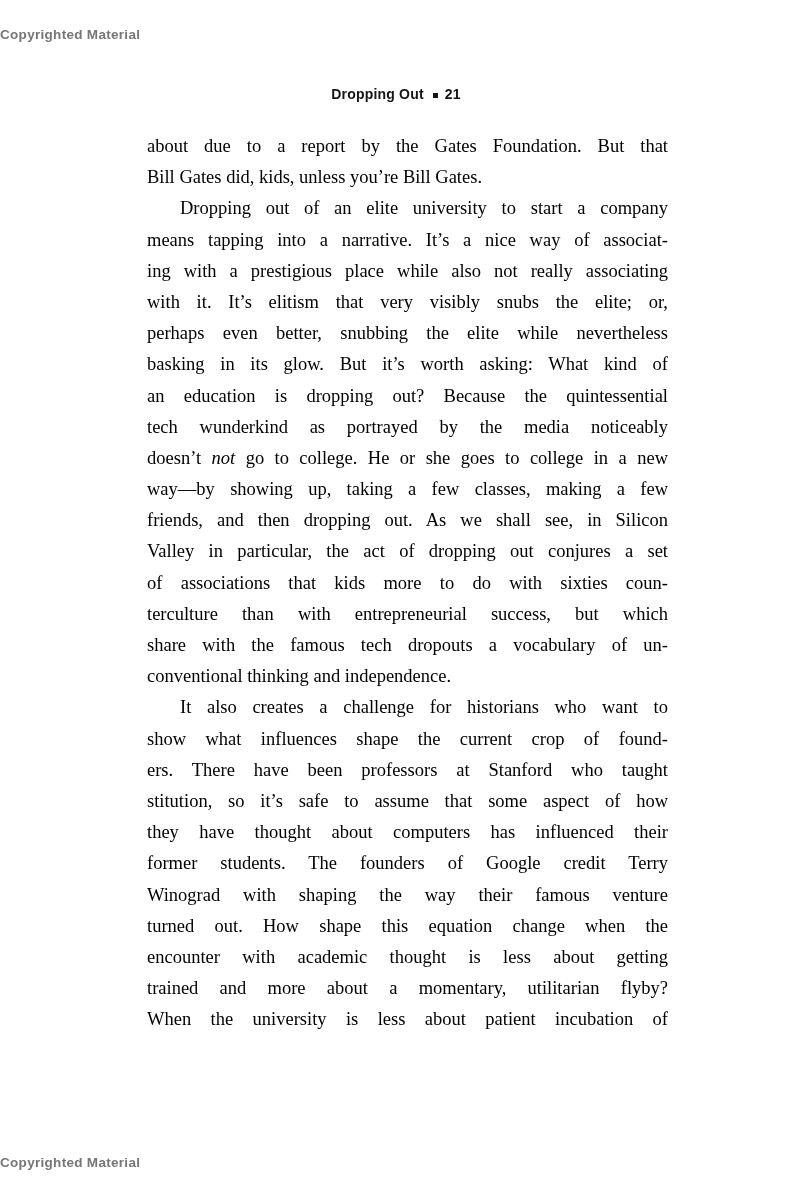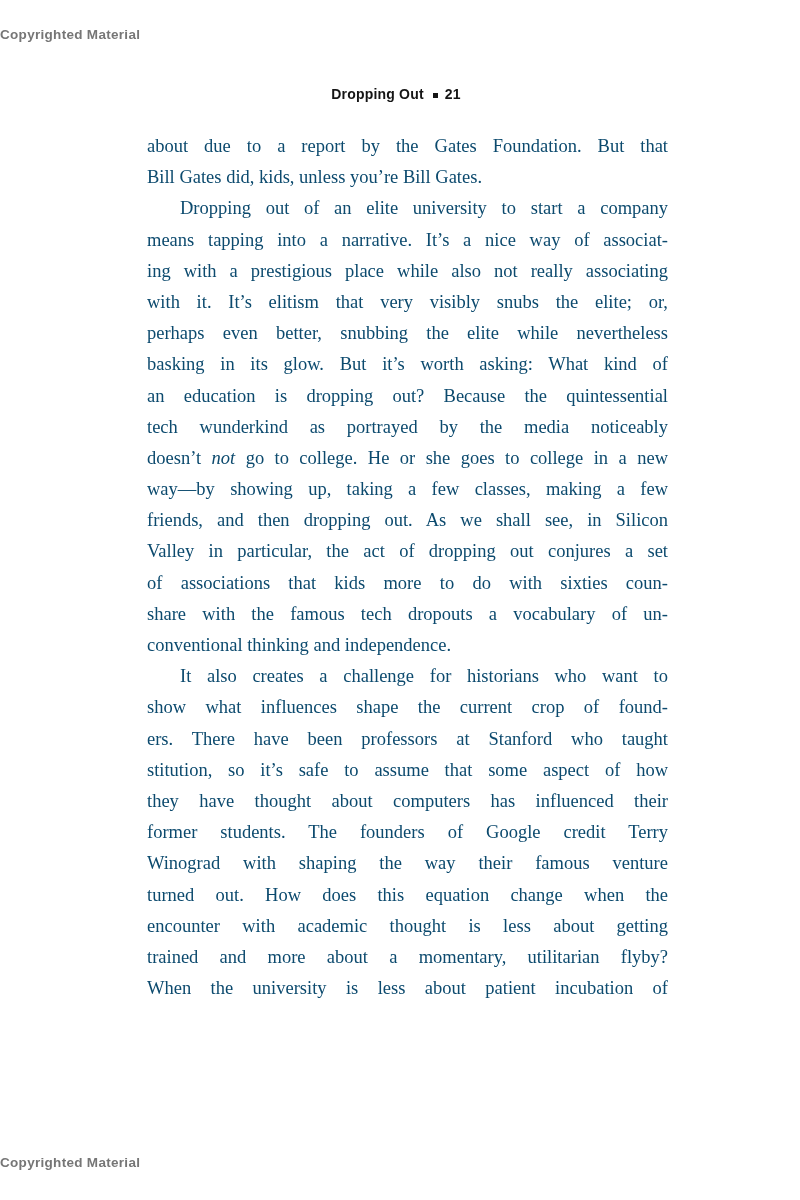--- a/index.html
+++ b/index.html
@@ -42,21 +42,21 @@
     margin: 0 7px 1px 9px;
     vertical-align: baseline;
   }
   .body-text {
     position: absolute;
     left: 147px;
     top: 131px;
     width: 521px;
     font-family: "Liberation Serif", "DejaVu Serif", serif;
     font-size: 18.5px;
-    color: #0c4a6e;
+    color: #000000;
   }
   .paragraph { margin: 0; padding: 0; }
   .line {
     height: 31.2px;
     line-height: 31.2px;
     text-align: justify;
     text-align-last: justify;
     white-space: nowrap;
   }
   .line.flush-left { text-align-last: left; }
@@ -84,31 +84,32 @@
       <div class="line">with it. It’s elitism that very visibly snubs the elite; or,</div>
       <div class="line">perhaps even better, snubbing the elite while nevertheless</div>
       <div class="line">basking in its glow. But it’s worth asking: What kind of</div>
       <div class="line">an education is dropping out? Because the quintessential</div>
       <div class="line">tech wunderkind as portrayed by the media noticeably</div>
       <div class="line">doesn’t <em>not</em> go to college. He or she goes to college in a new</div>
       <div class="line">way—by showing up, taking a few classes, making a few</div>
       <div class="line">friends, and then dropping out. As we shall see, in Silicon</div>
       <div class="line">Valley in particular, the act of dropping out conjures a set</div>
       <div class="line">of associations that kids more to do with sixties coun-</div>
+      <div class="line">terculture than with entrepreneurial success, but which</div>
       <div class="line">share with the famous tech dropouts a vocabulary of un-</div>
       <div class="line flush-left">conventional thinking and independence.</div>
     </div>
     <div class="paragraph">
       <div class="line indent">It also creates a challenge for historians who want to</div>
       <div class="line">show what influences shape the current crop of found-</div>
       <div class="line">ers. There have been professors at Stanford who taught</div>
       <div class="line">stitution, so it’s safe to assume that some aspect of how</div>
       <div class="line">they have thought about computers has influenced their</div>
       <div class="line">former students. The founders of Google credit Terry</div>
       <div class="line">Winograd with shaping the way their famous venture</div>
-      <div class="line">turned out. How does this equation change when the</div>
+      <div class="line">turned out. How shape this equation change when the</div>
       <div class="line">encounter with academic thought is less about getting</div>
       <div class="line">trained and more about a momentary, utilitarian flyby?</div>
       <div class="line">When the university is less about patient incubation of</div>
     </div>
   </div>
 
 <div class="watermark bottom">Copyrighted Material</div>
 
 </body></html>

